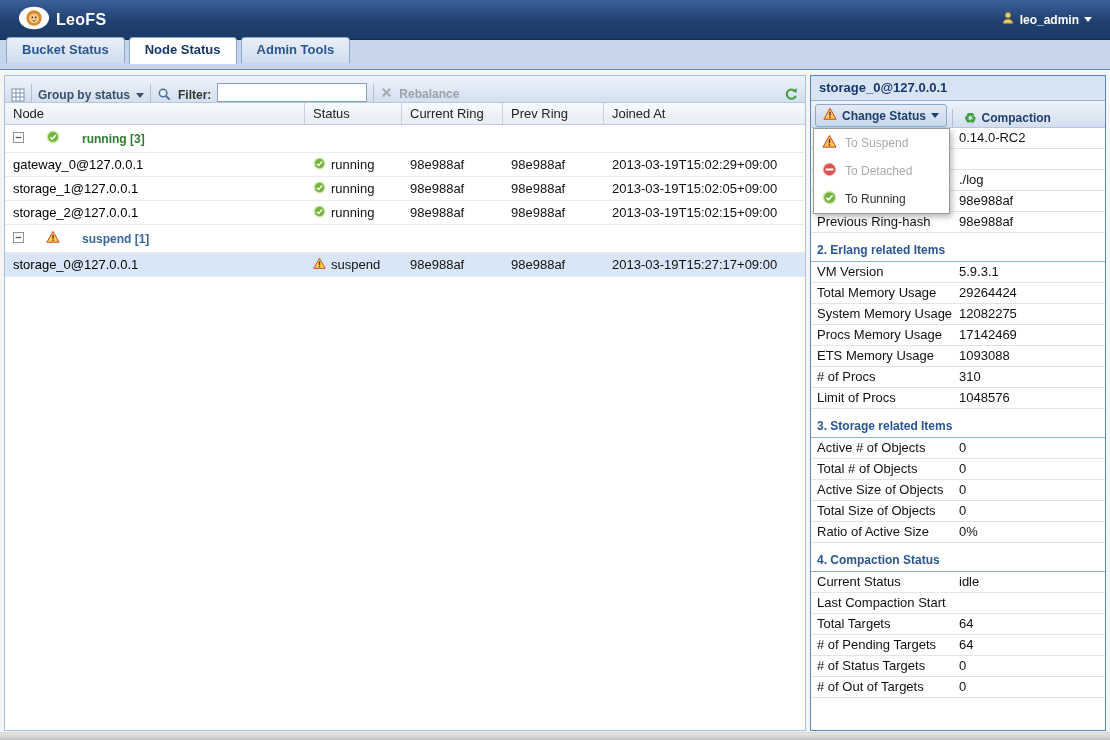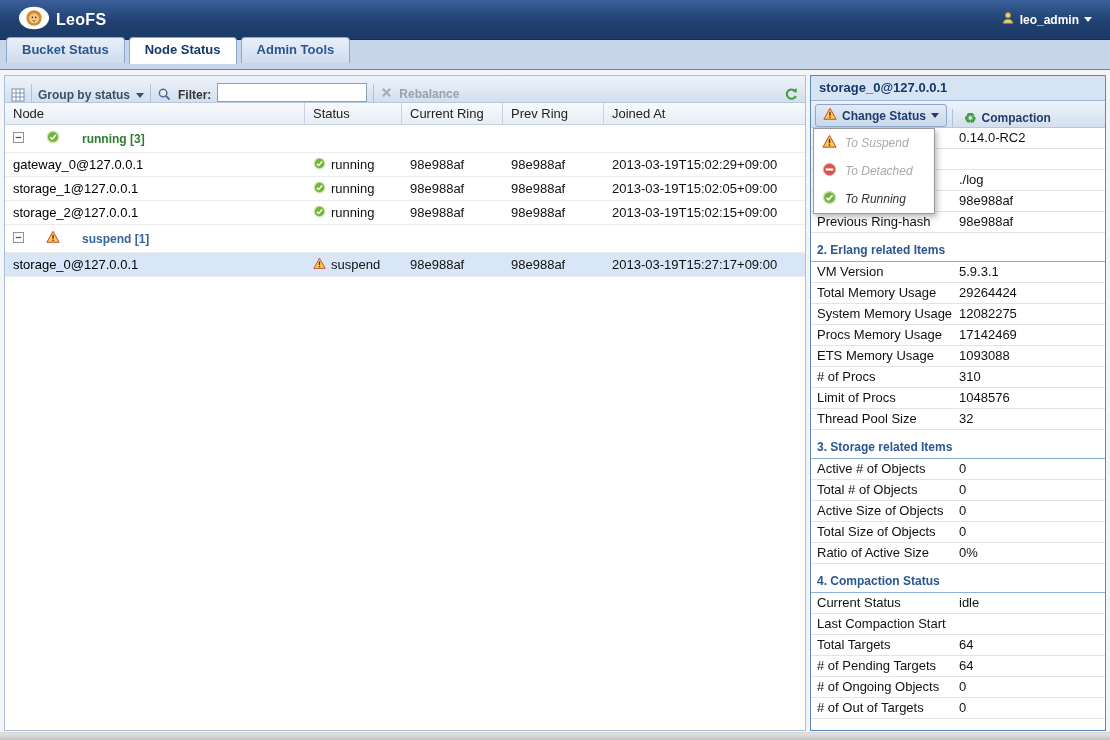--- a/index.html
+++ b/index.html
@@ -90,24 +90,23 @@
   }
   .btn-compaction { display: flex; align-items: center; gap: 5px; padding: 2px 6px; font-size: 12px; font-weight: bold; color: #1f3d6e; cursor: pointer; }
   .recycle { color: #3f9e3f; font-size: 14px; font-weight: bold; line-height: 1; }
   .rp-body { flex: 1; position: relative; overflow: hidden; }
   .section-header { padding: 10px 6px 4px; font-size: 12px; font-weight: bold; color: #2a5691; border-bottom: 1px solid #8db2dc; white-space: nowrap; }
   .d-row { display: flex; height: 21px; line-height: 20px; border-bottom: 1px solid #e4e4e4; font-size: 13px; color: #111; }
   .d-label { width: 146px; flex: none; padding-left: 6px; white-space: nowrap; overflow: hidden; }
   .d-value { flex: 1; padding-left: 2px; white-space: nowrap; overflow: hidden; }
   
   .menu {
-    position: absolute; top: 0; left: 2px; width: 122px; z-index: 30;
+    position: absolute; top: 0; left: 2px; width: 137px; z-index: 30;
     background: #fff; border: 1px solid #9a9a9a;
     box-shadow: 2px 3px 6px rgba(0,0,0,.28);
-    font-style: italic;
   }
   .menu-item { display: flex; align-items: center; gap: 8px; height: 28px; padding: 0 8px; font-size: 12px; color: #333; cursor: pointer; background: #fff; }
   .menu-item.disabled { color: #aaa; }
   
   .footer { position: absolute; left: 0; right: 0; bottom: 0; height: 8px; background: linear-gradient(#e6e6e6, #c3c3c3); border-top: 1px solid #d5d5d5; }
   .icon { display: inline-block; vertical-align: middle; flex: none; }
 </style>
 </head>
 <body>
 
@@ -395,24 +394,20 @@
           <div class="d-value">1093088</div>
         </div>
         <div class="d-row">
           <div class="d-label"># of Procs</div>
           <div class="d-value">310</div>
         </div>
         <div class="d-row">
           <div class="d-label">Limit of Procs</div>
           <div class="d-value">1048576</div>
         </div>
-        <div class="d-row">
-          <div class="d-label">Thread Pool Size</div>
-          <div class="d-value">32</div>
-        </div>
       </div>
 
       <div>
         <div class="section-header">3. Storage related Items</div>
         <div class="d-row">
           <div class="d-label">Active # of Objects</div>
           <div class="d-value">0</div>
         </div>
         <div class="d-row">
           <div class="d-label">Total # of Objects</div>
@@ -444,21 +439,21 @@
         </div>
         <div class="d-row">
           <div class="d-label">Total Targets</div>
           <div class="d-value">64</div>
         </div>
         <div class="d-row">
           <div class="d-label"># of Pending Targets</div>
           <div class="d-value">64</div>
         </div>
         <div class="d-row">
-          <div class="d-label"># of Ongoing Objects</div>
+          <div class="d-label"># of Status Targets</div>
           <div class="d-value">0</div>
         </div>
         <div class="d-row">
           <div class="d-label"># of Out of Targets</div>
           <div class="d-value">0</div>
         </div>
       </div>
 
     </div>
   </div>

